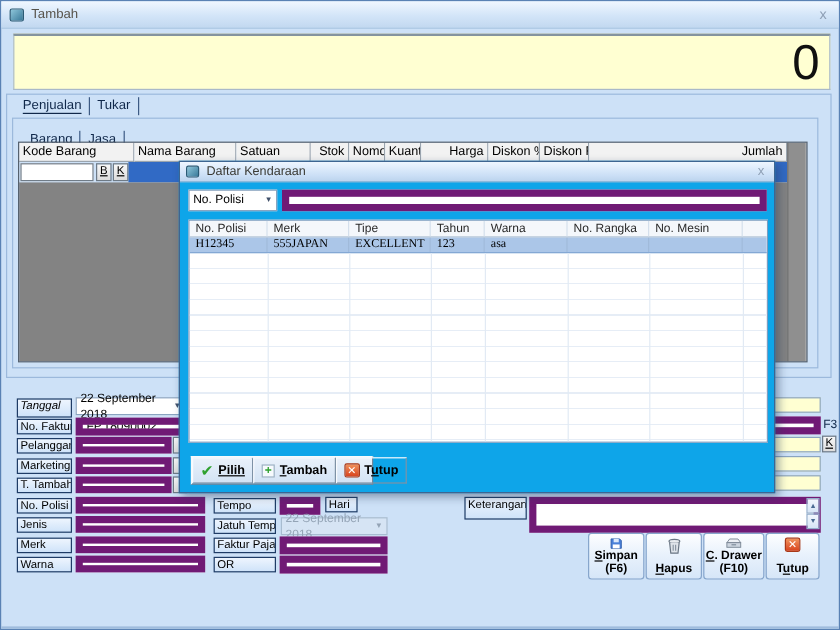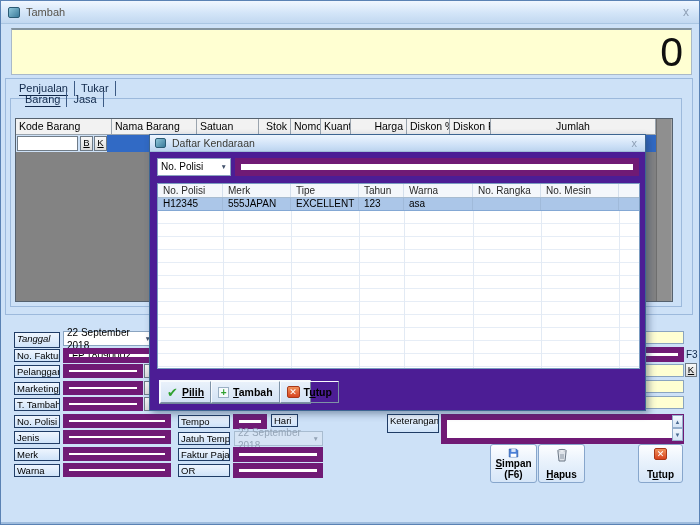--- a/index.html
+++ b/index.html
@@ -58,33 +58,33 @@
 
   
   .btn3d { background:linear-gradient(#fdfeff,#e9f2fc 45%,#d6e6f8); border:1px solid #87a6cc; border-radius:3px;
     display:flex; flex-direction:column; align-items:center; font-size:10px; font-weight:bold; color:#000; padding:3px 1px 2px 1px; }
   .btxt { margin-top:auto; text-align:center; line-height:11px; white-space:nowrap; }
   .ul { text-decoration:underline; }
   .redx { display:inline-block; width:13px; height:12px; background:linear-gradient(#f0925c,#d8431e);
     border:1px solid #a83818; border-radius:2px; color:#fff; font-size:9px; font-weight:bold; line-height:11px; text-align:center; }
 
   
-  .modal { left:148px; top:133px; width:497px; height:277px; background:#4c1d95;
+  .modal { left:148px; top:133px; width:497px; height:277px; background:#0ea5e9;
     border:1px solid #3d6591; box-shadow:3px 3px 7px rgba(40,60,90,.45); z-index:50; }
   .mtitle { left:0; top:0; width:495px; height:17px;
     background:linear-gradient(#eef6ff,#cbdff6 70%,#bcd4ee); border-bottom:1px solid #a0bcd8;
     display:flex; align-items:center; }
   .mtitle .formicon { width:11px; height:10px; margin-left:5px; }
   .mtitle .wtitle { font-size:10.5px; color:#3a3a34; }
   .mtitle .wclose { right:8px; top:2px; font-size:11px; }
   .dtable { left:7px; top:48px; width:483px; height:186px; background:#fff; border:1px solid #7a9cc0; overflow:hidden; }
   .dhead { display:flex; height:14px; border-bottom:1px solid #a8bcd0; background:#f4f7fb; }
   .dhc { font-size:10px; line-height:13px; padding:0 5px; color:#2a2a2a; border-right:1px solid #d4dfec; white-space:nowrap; overflow:hidden; }
   .drowsel { display:flex; height:13px; background:#abc6e8; border-bottom:1px solid #84a8d4; }
-  .dc { font-size:10px; line-height:12px; padding:0 5px; color:#000; border-right:1px solid rgba(0,0,0,.06); white-space:nowrap; overflow:hidden; }
+  .dc { font-size:10px; line-height:12px; padding:0 5px; color:#000; border-right:1px solid rgba(0,0,0,.06); white-space:nowrap; overflow:hidden;font-family:Liberation Serif, serif; }
   .dempty { position:absolute; left:0; top:27px; width:481px; height:157px;
     background-image:repeating-linear-gradient(to bottom, transparent 0 12px, #e6edf6 12px 13px); }
   .vsep { position:absolute; top:0; width:1px; height:157px; background:#e2eaf4; }
   .mtoolbar { left:9px; top:245px; width:152px; height:24px;
     background:linear-gradient(#eaf2fb,#d2e2f4); border:1px solid; border-color:#f6fafd #73879b #73879b #f6fafd; display:flex; }
   .tbtn { border:1px solid; border-color:#f8fbfe #7e92a6 #7e92a6 #f8fbfe; display:flex; align-items:center; gap:4px;
     padding:0 6px; font-weight:bold; font-size:10.5px; color:#000; background:transparent; }
   .chk { color:#2fa12f; font-size:13px; font-weight:bold; line-height:13px; }
   .plus { display:inline-block; width:11px; height:11px; border:1px solid #9ab0c4; background:#f6fafd;
     color:#2fa12f; font-weight:bold; font-size:10px; line-height:9px; text-align:center; }
@@ -105,36 +105,36 @@
 
   <div class="abs frame" style="left:4px;top:77px;width:688px;height:237px;"></div>
 
   <div class="abs tabrow" style="left:12px;top:80px;">
     <span class="tab active">Penjualan</span>
     <span class="tab">Tukar</span>
   </div>
 
   <div class="abs frame" style="left:9px;top:97px;width:672px;height:209px;"></div>
 
-  <div class="abs tabrow" style="left:18px;top:91px;">
+  <div class="abs tabrow" style="left:18px;top:108px;">
     <span class="tab active">Barang</span>
     <span class="tab">Jasa</span>
   </div>
 
   <div class="abs ghead" style="left:15px;top:118px;width:640px;">
     <div class="ghc" style="width:96px;">Kode Barang</div>
     <div class="ghc" style="width:85px;">Nama Barang</div>
     <div class="ghc" style="width:62px;">Satuan</div>
     <div class="ghc r" style="width:32px;">Stok</div>
     <div class="ghc r" style="width:30px;">Nomor</div>
     <div class="ghc r" style="width:30px;">Kuant</div>
     <div class="ghc r" style="width:56px;">Harga</div>
     <div class="ghc r" style="width:43px;">Diskon %</div>
     <div class="ghc r" style="width:41px;">Diskon Rp</div>
-    <div class="ghc r" style="width:165px;text-align:center;">Jumlah</div>
+    <div class="ghc r" style="width:165px;">Jumlah</div>
   </div>
 
   <div class="abs rowsel" style="left:106px;top:134px;width:549px;height:17px;"></div>
   <input class="abs cellinput" style="left: 16px; top: 135px; width: 61px; height: 15px;" value="">
   <div class="abs minibtn" style="left:79px;top:135px;width:13px;height:15px;"><span class="ul">B</span></div>
   <div class="abs minibtn" style="left:93px;top:135px;width:13px;height:15px;"><span class="ul">K</span></div>
 
   <div class="abs gbody" style="left:15px;top:151px;width:640px;height:149px;"></div>
   <div class="abs vscroll" style="left:655px;top:118px;width:16px;height:182px;"></div>
   <div class="abs gridborder" style="left:14px;top:117px;width:658px;height:184px;"></div>
@@ -213,20 +213,31 @@
       </div>
   </div>
   <div class="abs btn3d" style="left:537px;top:443px;width:47px;height:39px;">
     <svg width="12" height="14" viewBox="0 0 12 14">
         <ellipse cx="6" cy="3" rx="4.5" ry="1.6" fill="#e8ecf0" stroke="#6a7684"></ellipse>
         <path d="M2 4 L3 13 H9 L10 4" fill="#dfe4ea" stroke="#6a7684"></path>
         <path d="M5 6v5 M7 6v5" stroke="#8a96a4"></path>
       </svg>
     <div class="btxt">
         <div><span class="ul">H</span><span>apus</span></div>
+      </div>
+  </div>
+  <div class="abs btn3d" style="left:585px;top:443px;width:51px;height:39px;">
+    <svg width="17" height="13" viewBox="0 0 17 13">
+        <path d="M4 1.5h9l3 4H1z" fill="#eef1f5" stroke="#7a8694"></path>
+        <rect x="1" y="5.5" width="15" height="5" fill="#cdd5df" stroke="#7a8694"></rect>
+        <rect x="6" y="7" width="5" height="1.5" fill="#8a96a4"></rect>
+      </svg>
+    <div class="btxt">
+        <div><span class="ul">C</span><span>. Drawer</span></div>
+        <div>(F10)</div>
       </div>
   </div>
   <div class="abs btn3d" style="left:637px;top:443px;width:45px;height:39px;">
     <span class="redx">✕</span>
     <div class="btxt">
         <div><span>T</span><span class="ul">u</span><span>tup</span></div>
       </div>
   </div>
 
   <div class="abs bottomstrip2"></div>

